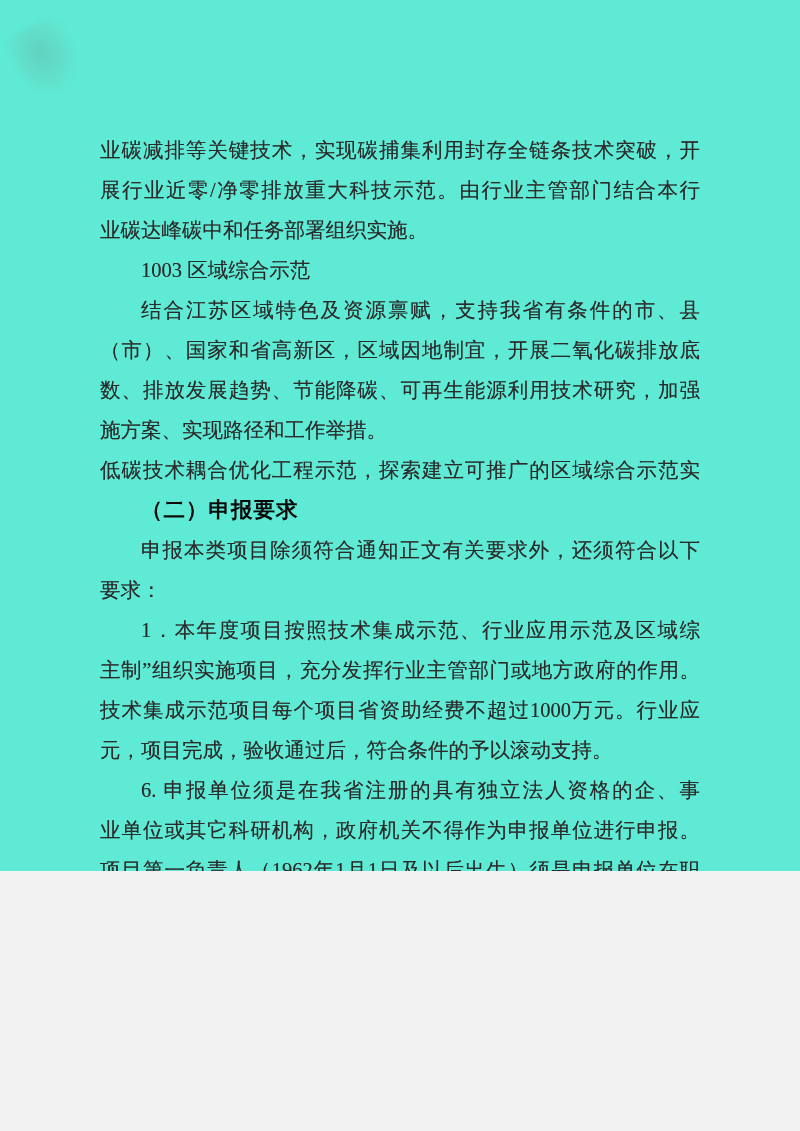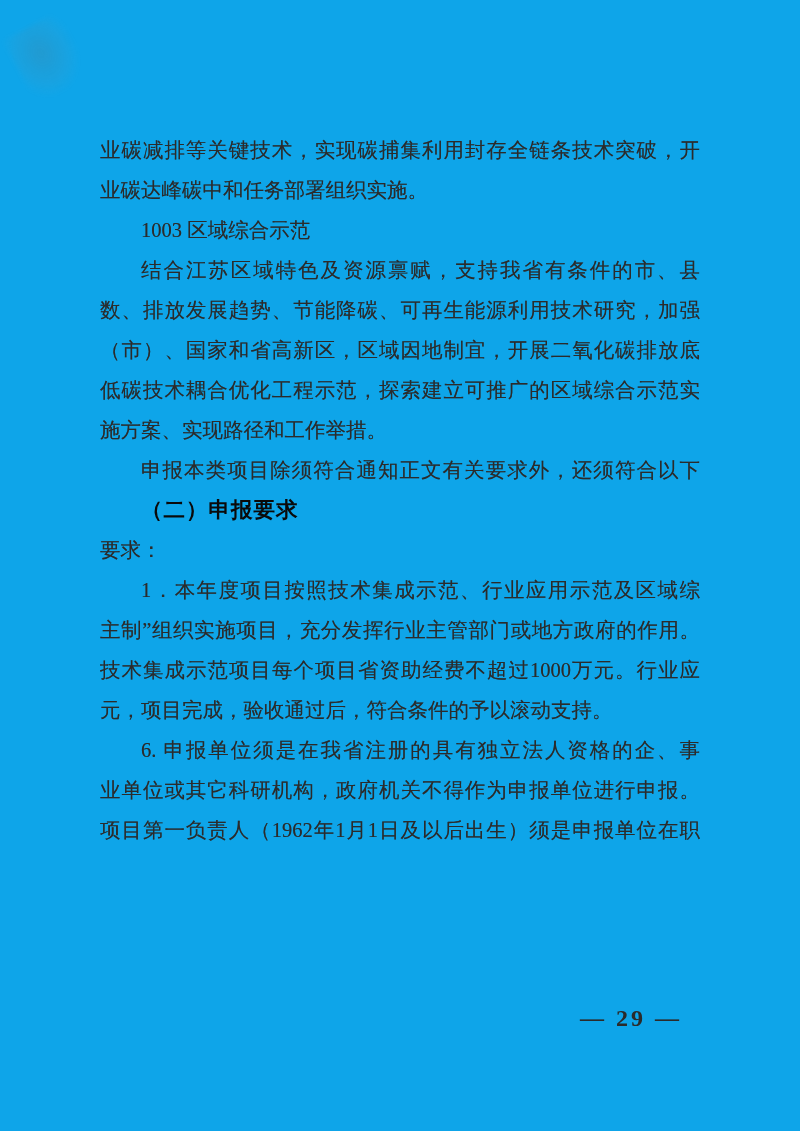--- a/index.html
+++ b/index.html
@@ -3,22 +3,22 @@
 <meta charset="utf-8">
 <style>
   html, body { margin: 0; padding: 0; }
   body {
     width: 800px; height: 1131px;
     background: #f2f2f2;
     font-family: "Liberation Serif", serif;
   }
   .page {
     position: relative;
-    width: 800px; height: 1131px;
-    background: #0ea5e9;
+    width: 800px; height: 871px;
+    background: #5eead4;
     overflow: hidden;
   }
   
   .smudge {
     position: absolute; left: 16px; top: 22px;
     width: 62px; height: 72px;
     background: radial-gradient(ellipse at 45% 40%, rgba(110,110,110,0.20), rgba(140,140,140,0.07) 55%, transparent 75%);
     transform: rotate(-28deg);
     filter: blur(2px);
   }
@@ -63,33 +63,34 @@
 </head>
 <body>
 
 <div class="page">
 
   <div class="smudge"></div>
 
   <main class="textblock">
 
     <div class="line full">业碳减排等关键技术，实现碳捕集利用封存全链条技术突破，开</div>
+    <div class="line full">展行业近零/净零排放重大科技示范。由行业主管部门结合本行</div>
     <div class="line">业碳达峰碳中和任务部署组织实施。</div>
 
     <div class="line ind">1003 区域综合示范</div>
 
     <div class="line ind full">结合江苏区域特色及资源禀赋，支持我省有条件的市、县</div>
+    <div class="line full">（市）、国家和省高新区，区域因地制宜，开展二氧化碳排放底</div>
     <div class="line full">数、排放发展趋势、节能降碳、可再生能源利用技术研究，加强</div>
-    <div class="line full">（市）、国家和省高新区，区域因地制宜，开展二氧化碳排放底</div>
+    <div class="line">施方案、实现路径和工作举措。</div>
     <div class="line full">低碳技术耦合优化工程示范，探索建立可推广的区域综合示范实</div>
-    <div class="line">施方案、实现路径和工作举措。</div>
+
+    <div class="line ind h-bold">（二）申报要求</div>
 
     <div class="line ind full">申报本类项目除须符合通知正文有关要求外，还须符合以下</div>
-
-    <div class="line ind h-bold">（二）申报要求</div>
     <div class="line">要求：</div>
 
     <div class="line ind full">1．本年度项目按照技术集成示范、行业应用示范及区域综</div>
     <div class="line full">主制”组织实施项目，充分发挥行业主管部门或地方政府的作用。</div>
     <div class="line full">技术集成示范项目每个项目省资助经费不超过1000万元。行业应</div>
     <div class="line">元，项目完成，验收通过后，符合条件的予以滚动支持。</div>
 
     <div class="line ind full">6. 申报单位须是在我省注册的具有独立法人资格的企、事</div>
     <div class="line full">业单位或其它科研机构，政府机关不得作为申报单位进行申报。</div>
     <div class="line full">项目第一负责人（1962年1月1日及以后出生）须是申报单位在职</div>

